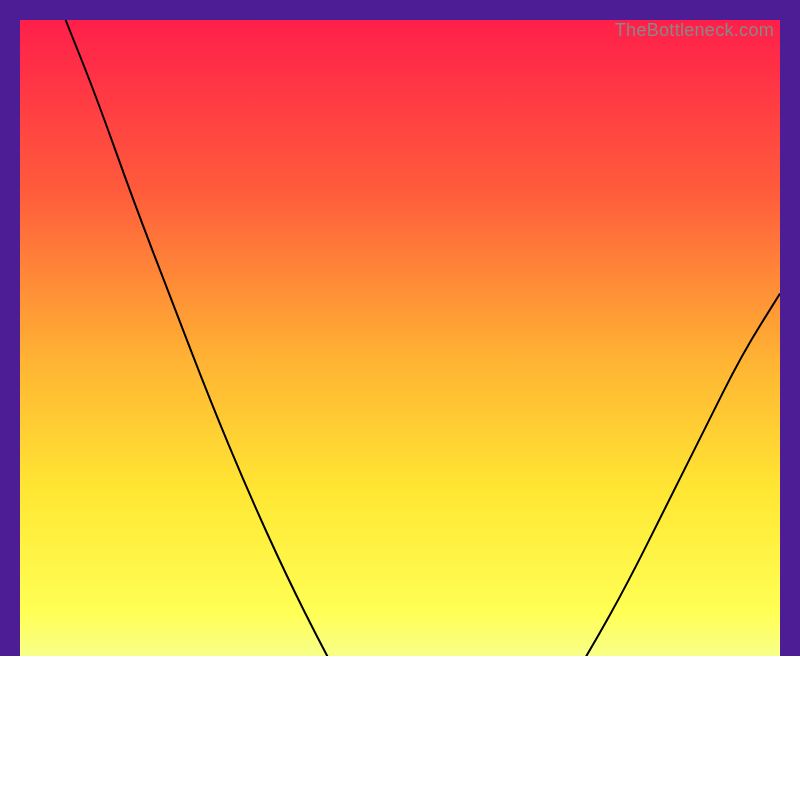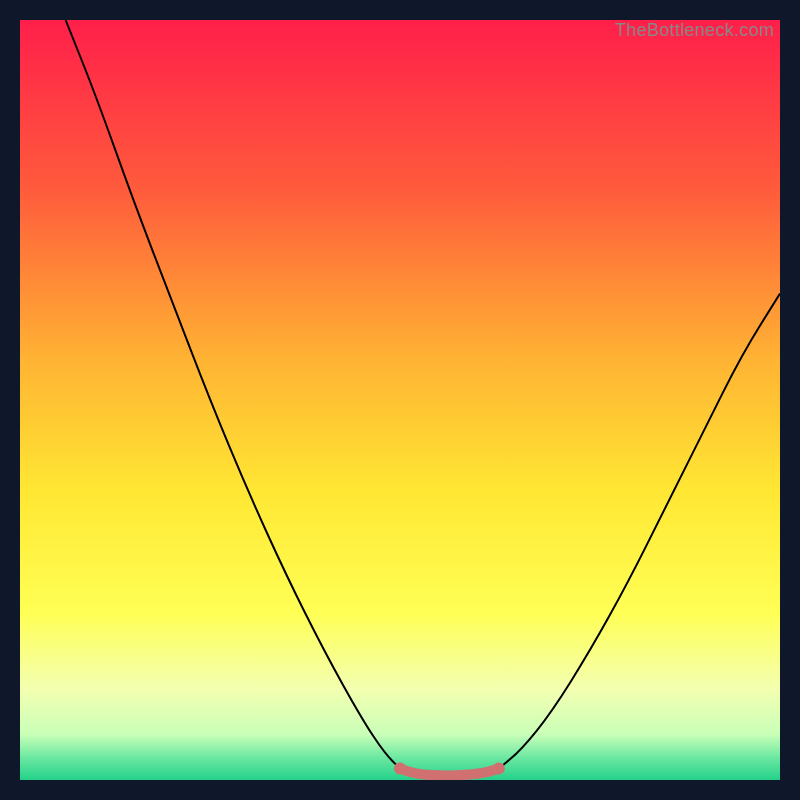--- a/index.html
+++ b/index.html
@@ -1,16 +1,16 @@
 <!DOCTYPE html>
 <html><head>
 <meta charset="utf-8">
 <style>
   body { margin: 0; padding: 0; font-family: Arial, sans-serif; }
-  .chart-container { width: 800px; height: 800px; background: #0f172a; position: relative; }
+  .chart-container { width: 800px; height: 656px; background: #4c1d95; position: relative; }
   .plot-area {
     position: absolute;
     left: 20px; top: 20px;
     width: 760px; height: 760px;
     overflow: hidden;
   }
   .watermark {
     position: absolute;
     top: 0px; right: 6px;
     color: #888;

